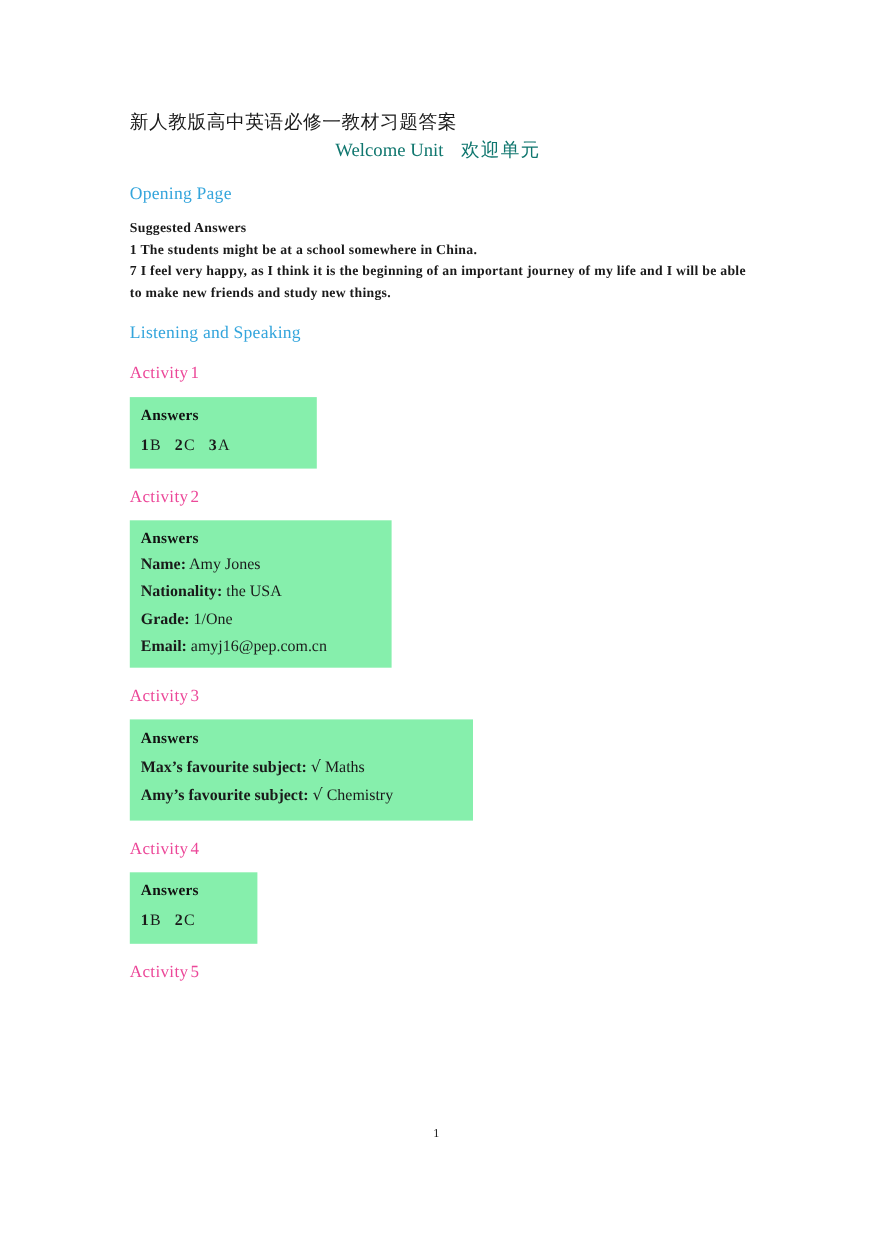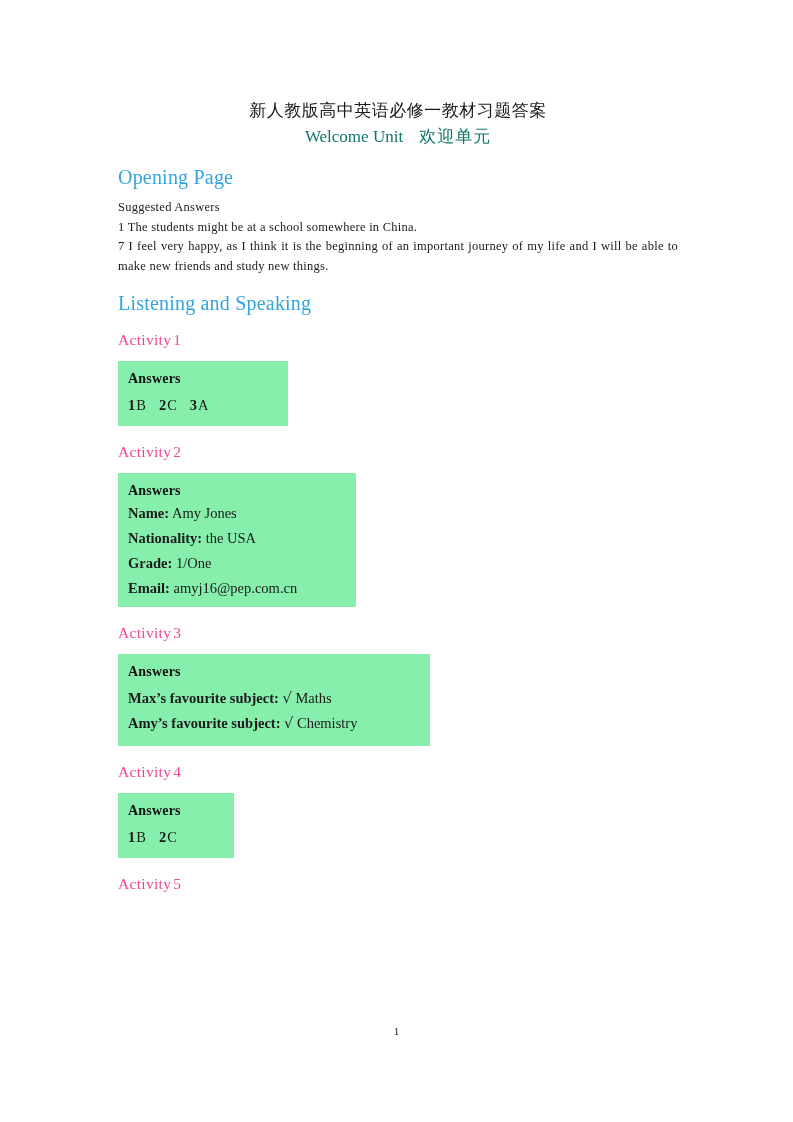--- a/index.html
+++ b/index.html
@@ -25,21 +25,20 @@
   }
   .content {
     position: absolute;
     left: 118px;
     top: 98px;
     width: 560px;
   }
 
   
   .doc-title {
-    text-align: center;
     font-size: 17px;
     line-height: 26px;
     letter-spacing: 0.5px;
     color: #1a1a1a;
     margin: 0;
   }
   .doc-subtitle {
     text-align: center;
     font-size: 17px;
     line-height: 26px;
@@ -47,21 +46,21 @@
     color: #0f766e;
   }
   .doc-subtitle .cn {
     margin-left: 16px;
     letter-spacing: 1px;
   }
 
   
   .section-heading {
     color: #33a5dc;
-    font-size: 20px;
+    font-size: 16px;
     line-height: 22px;
     margin: 16px 0 0 0;
     letter-spacing: 0.2px;
   }
   .sub-heading {
     font-size: 17px;
     line-height: 22px;
     margin: 18px 0 0 0;
     letter-spacing: 0.3px;
     color: #1a1a1a;
@@ -71,20 +70,21 @@
   .body-block {
     margin: 10px 0 0 0;
     font-size: 12.5px;
     line-height: 19.5px;
     color: #1a1a1a;
     letter-spacing: 0.25px;
     text-align: justify;
   }
   .body-block p {
     margin: 0;
+    font-weight: bold;
   }
 
   
   .activity-label {
     font-size: 15.5px;
     line-height: 20px;
     margin: 16px 0 0 0;
     color: #ec4899;
     letter-spacing: 0.3px;
   }

